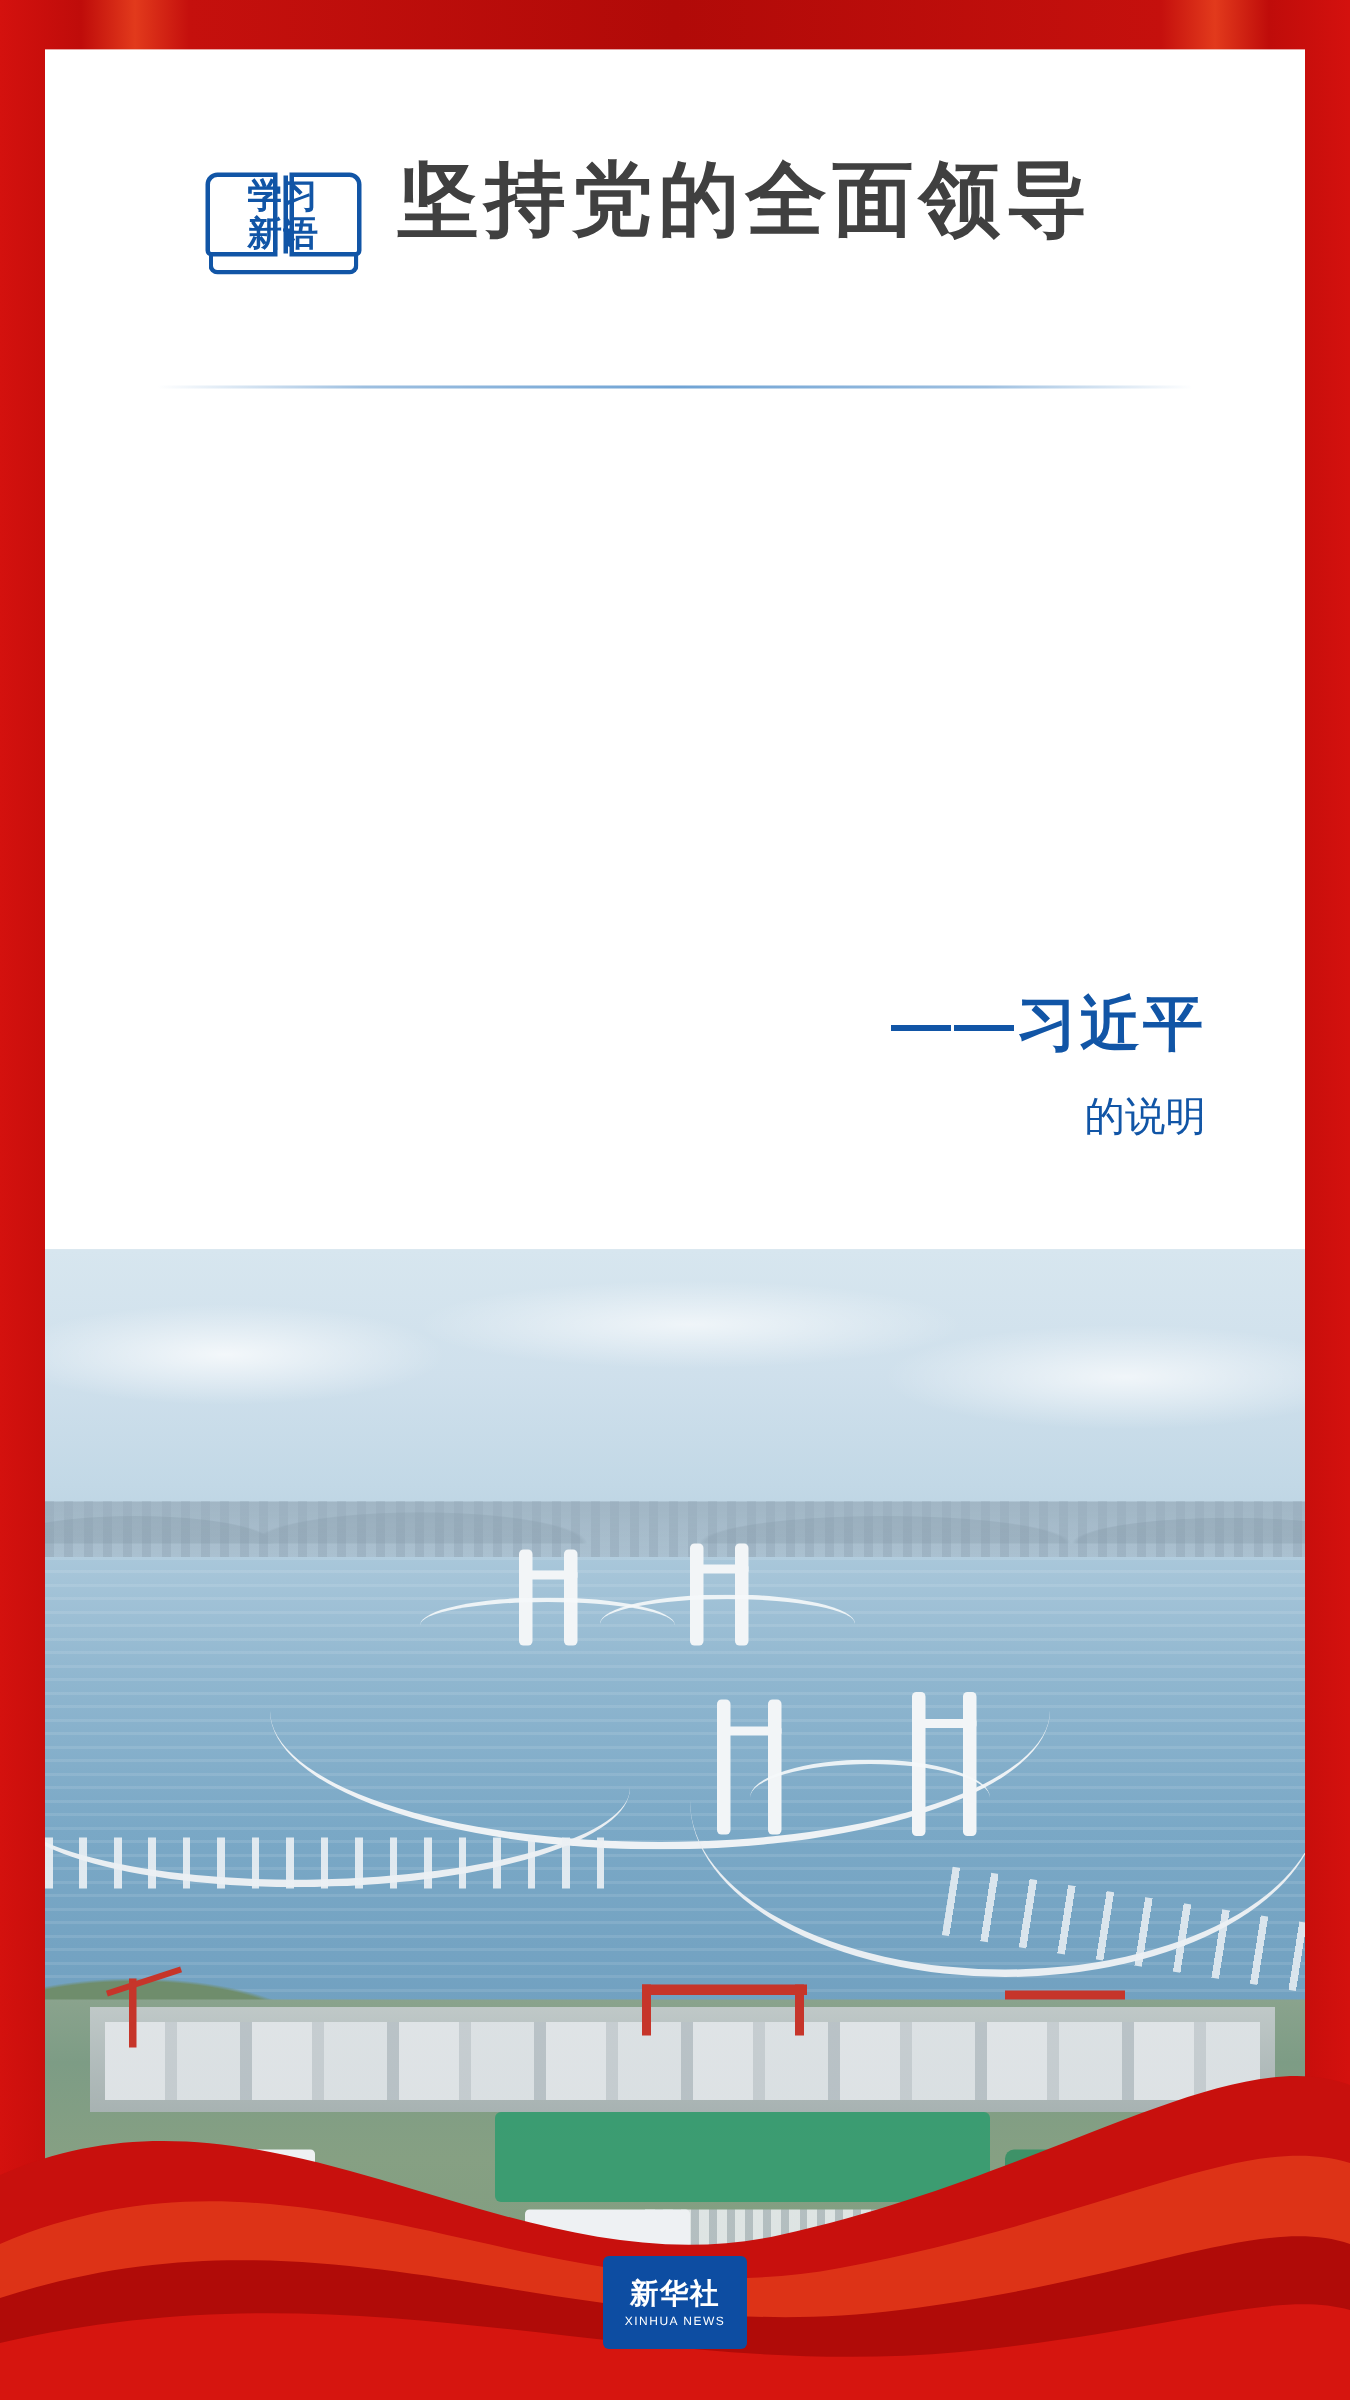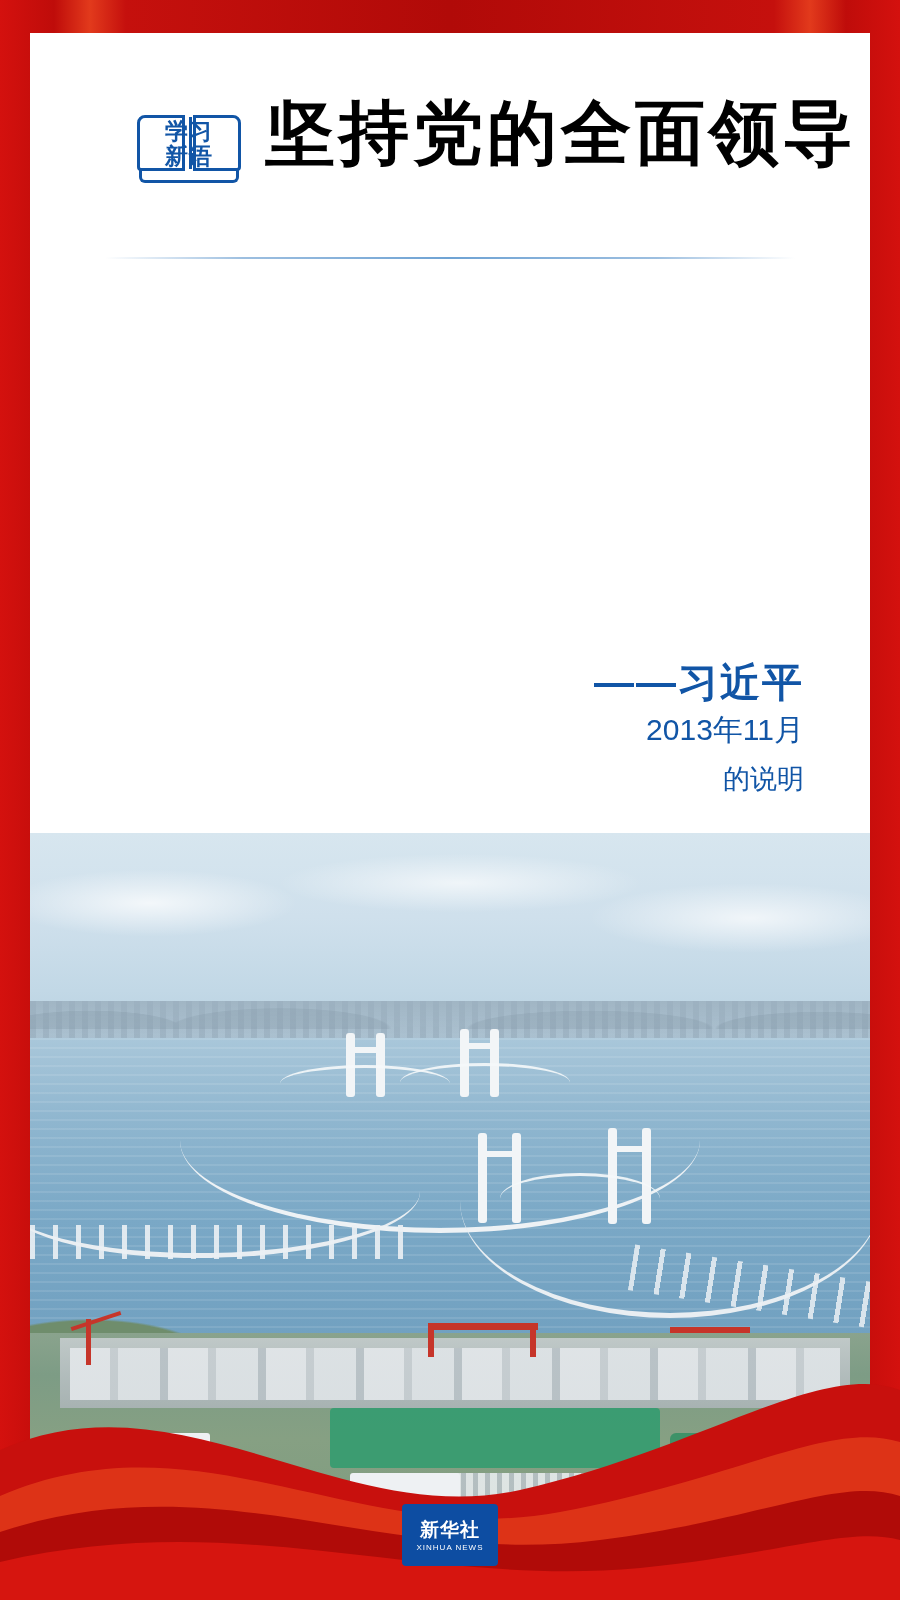--- a/index.html
+++ b/index.html
@@ -56,22 +56,22 @@
   .brand-badge .bk-l{left:2px;border-radius:8px 0 0 4px;}
   .brand-badge .bk-r{right:2px;border-radius:0 8px 4px 0;}
   .brand-text{
     position:absolute;left:6px;top:7px;width:96px;height:52px;
     color:#1155a6;font-weight:bold;font-size:23px;line-height:25px;
     text-align:center;letter-spacing:1px;
     font-family:"DejaVu Serif","Liberation Serif",serif;
   }
   .title{
     margin-left:130px;
-    color:#000000;
-    font-size:70px;
+    color:#404040;
+    font-size:54px;
     font-weight:bold;
     letter-spacing:4px;
     line-height:1;
     white-space:nowrap;
   }
   .divider{
     position:absolute;
     left:75px;right:75px;top:224px;
     height:2px;
     background:linear-gradient(90deg,rgba(21,92,170,0) 0%,#9dbfe0 20%,#6fa3d4 50%,#9dbfe0 80%,rgba(21,92,170,0) 100%);
@@ -93,20 +93,21 @@
     position:absolute;
     left:68px;top:622px;
     width:706px;
     text-align:right;
     color:#1155a6;
   }
   .attr-name{
     font-size:40px;
     font-weight:bold;
     letter-spacing:2px;
+    margin-bottom:14px;
   }
   .attr-date{
     font-size:30px;
     margin-bottom:8px;
   }
   .attr-src{
     font-size:27px;
     line-height:40px;
   }
   
@@ -255,21 +256,20 @@
         </div>
       </div>
       <div class="title">坚持党的全面领导</div>
     </div>
 
     <div class="divider"></div>
 
 
     <div class="attribution">
       <div class="attr-name">——习近平</div>
-      <div class="attr-date">2013年11月</div>
       <div class="attr-src">的说明</div>
     </div>
 
     <div class="photo">
       <div class="sky"></div>
       <div class="clouds"></div>
       <div class="hills"></div>
       <div class="skyline"></div>
       <div class="sea"></div>
 

